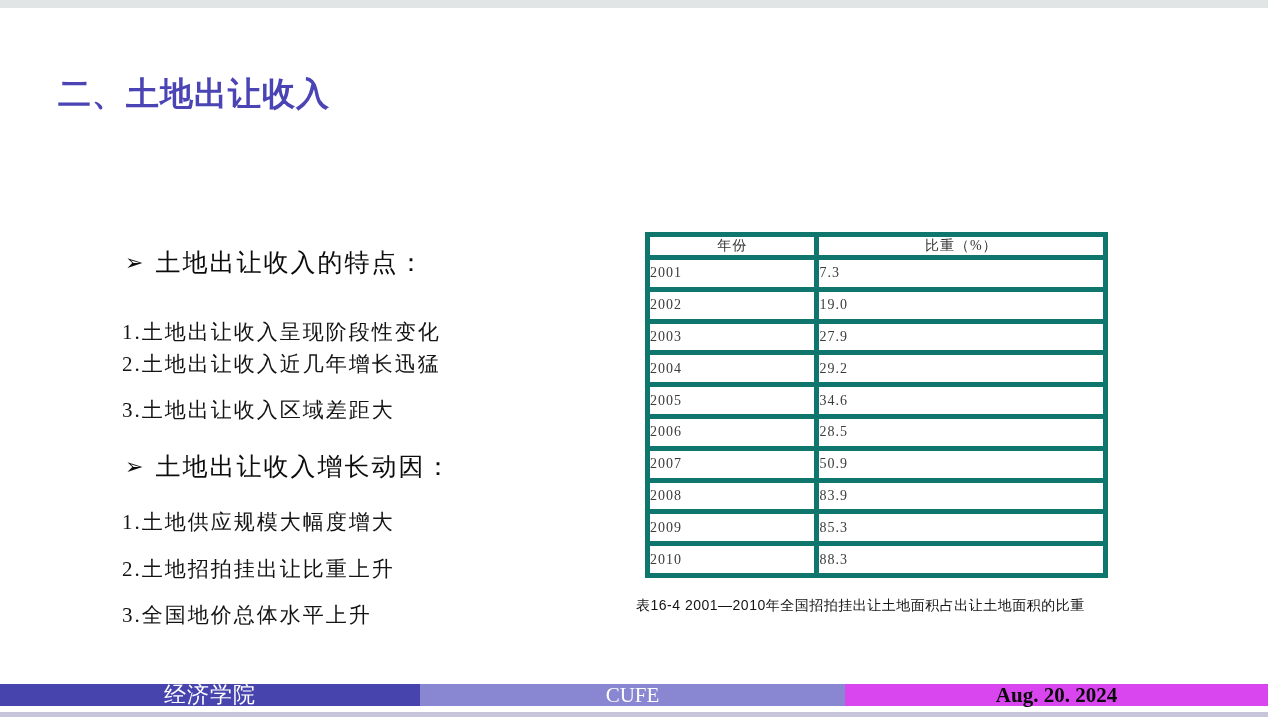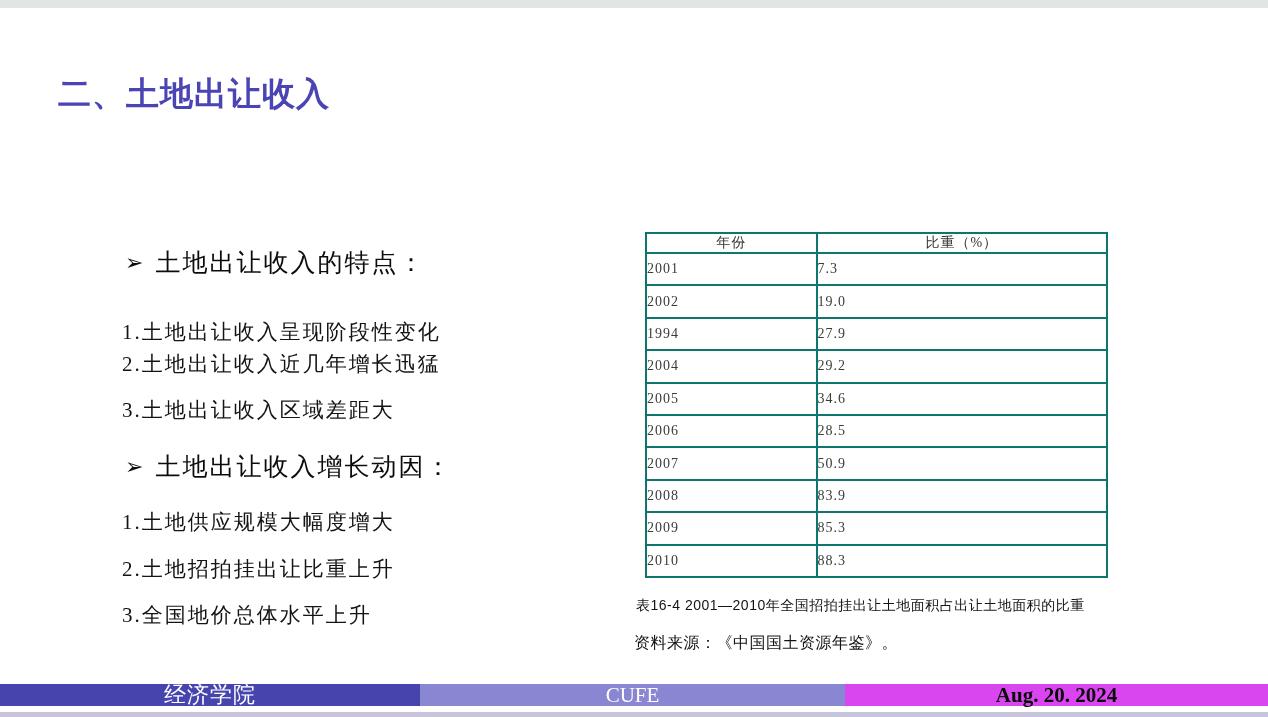--- a/index.html
+++ b/index.html
@@ -43,21 +43,21 @@
   .bi6 { position: absolute; left: 0px;  top: 359px; }
 
   table.data-table {
     position: absolute; left: 645px; top: 232px;
     width: 463px; height: 346px;
     border-collapse: collapse; table-layout: fixed;
     background: #ffffff;
     border: 2px solid #2c2c2c;
   }
   table.data-table th, table.data-table td {
-    border: 2px solid #0f766e;
+    border: 5px solid #0f766e;
     vertical-align: middle;
     font-family: "Liberation Serif", serif;
     font-size: 14px; color: #3b3b3b; font-weight: normal;
     letter-spacing: 1px;
   }
   table.data-table th { color: #333333; }
 
   .table-caption {
     position: absolute; left: 636px; top: 597px;
     font-size: 14px; color: #141414; letter-spacing: 0.5px;
@@ -136,21 +136,21 @@
     <tbody>
         <tr>
           <td>2001</td>
           <td>7.3</td>
         </tr>
         <tr>
           <td>2002</td>
           <td>19.0</td>
         </tr>
         <tr>
-          <td>1994</td>
+          <td>2003</td>
           <td>27.9</td>
         </tr>
         <tr>
           <td>2004</td>
           <td>29.2</td>
         </tr>
         <tr>
           <td>2005</td>
           <td>34.6</td>
         </tr>
@@ -171,21 +171,20 @@
           <td>85.3</td>
         </tr>
         <tr>
           <td>2010</td>
           <td>88.3</td>
         </tr>
       </tbody>
   </table>
 
   <div class="table-caption">表16-4 2001—2010年全国招拍挂出让土地面积占出让土地面积的比重</div>
-  <div class="table-source">资料来源：《中国国土资源年鉴》。</div>
 
   <div class="footer">
     <div class="footer-seg footer-left">
       <span class="label">经济学院</span>
     </div>
     <div class="footer-seg footer-mid">
       <span class="label">CUFE</span>
     </div>
     <div class="footer-seg footer-right">
       <span class="label">Aug. 20. 2024</span>

